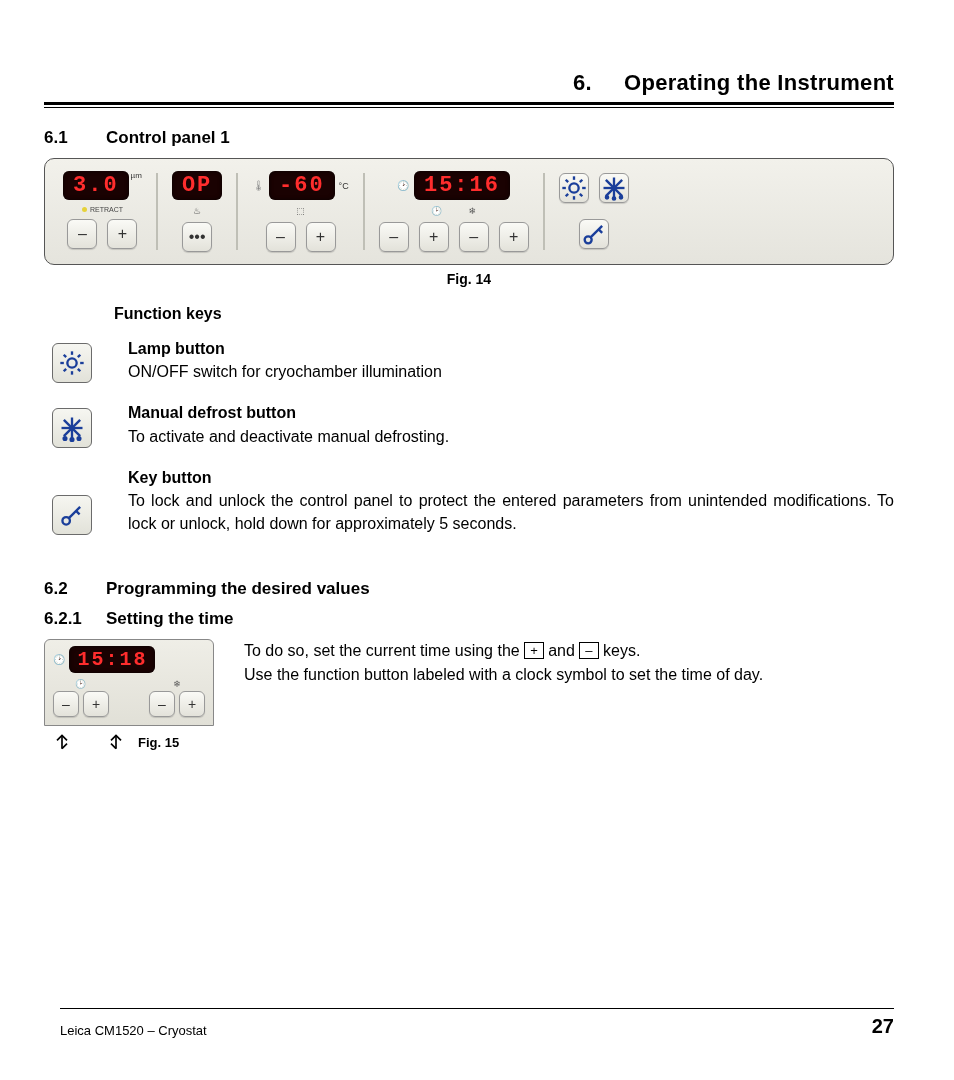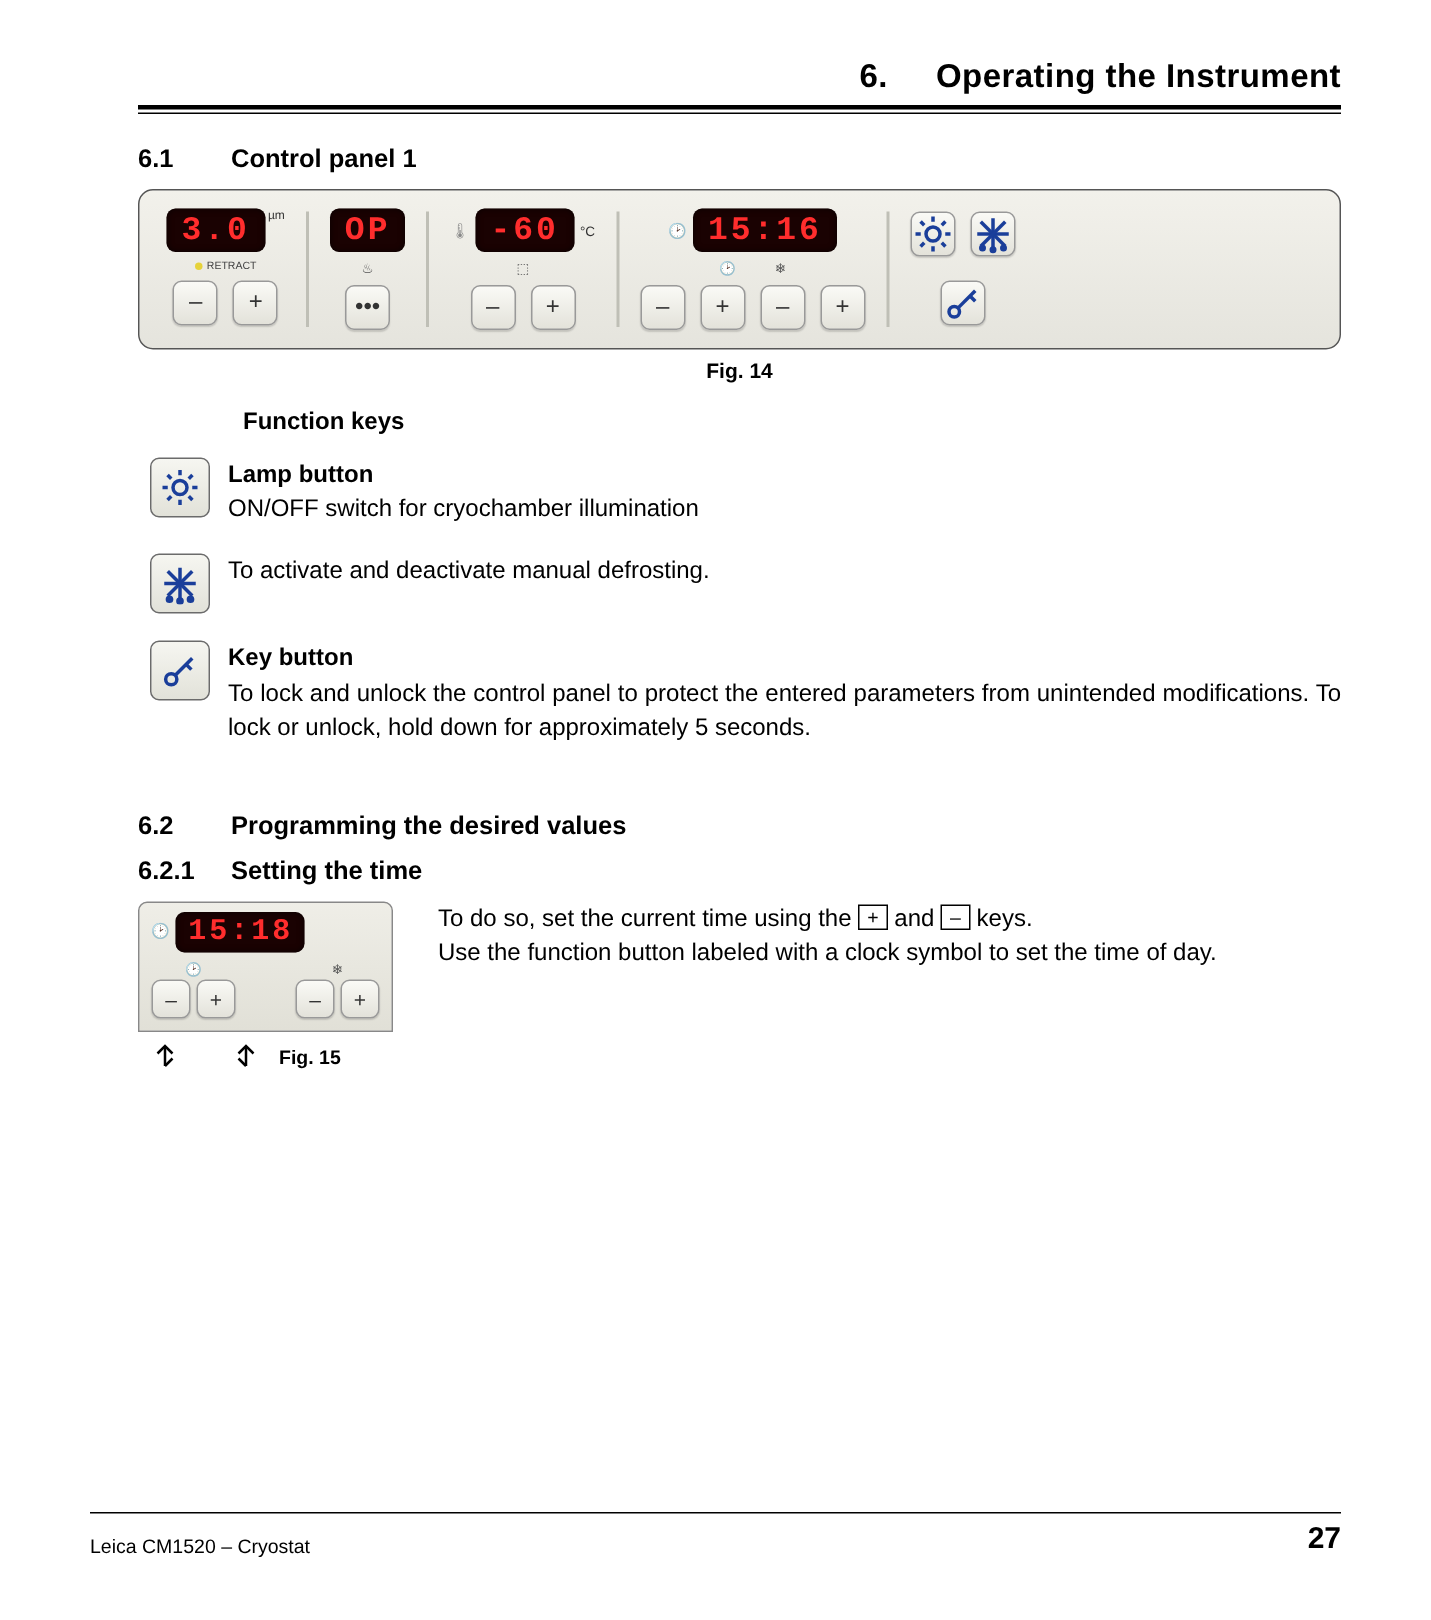--- a/index.html
+++ b/index.html
@@ -5,21 +5,22 @@
   * { box-sizing: border-box; margin: 0; padding: 0; }
   body {
     font-family: "Helvetica Neue", Arial, sans-serif;
     background: #fff;
     width: 954px;
     height: 1080px;
     position: relative;
     color: #000;
   }
   .page {
-    padding: 38px 60px 0 92px;
+    padding: 38px 60px 0 44px;
+    margin-top: 32px;
   }
   .chapter-head {
     text-align: right;
     font-weight: bold;
     font-size: 22px;
     letter-spacing: 0.3px;
     padding-bottom: 6px;
   }
   .hr-thick { border: none; border-top: 3px solid #000; margin-bottom: 2px; }
   .hr-thin { border: none; border-top: 1px solid #000; }
@@ -68,21 +69,21 @@
   .btn-row { display: flex; gap: 10px; }
   .icon-tiny { font-size: 9px; color:#555; }
   .sup-um { font-size:8px; color:#333; align-self:flex-start; }
   .degc { font-size:9px; color:#333; }
   .clockg { font-size:10px; color:#888; }
 
   .fig-label-right { text-align: center; font-weight: bold; font-size: 14px; margin: 6px 0 18px 0; }
   .fig-label-small { font-weight: bold; font-size: 13px; }
 
   .fk-title { font-weight: bold; font-size: 16px; margin: 0 0 14px 70px; }
-  .fk-row { display: flex; gap: 12px; margin-bottom: 18px; align-items: flex-start; }
+  .fk-row { display: flex; gap: 36px; margin-bottom: 18px; align-items: flex-end; }
   .fk-icon {
     width: 40px; height: 40px; flex: 0 0 40px;
     border: 1px solid #6b6b6b; border-radius: 6px;
     background: linear-gradient(#f6f6f1,#e2e2d9);
     display:flex; align-items:center; justify-content:center;
     color:#1a3e9a;
   }
   .fk-icon svg { width: 28px; height: 28px; }
   .fk-body { flex: 1; font-size: 16px; line-height: 1.45; }
   .fk-body .t { font-weight: bold; display:block; }
@@ -267,20 +268,21 @@
               <line x1="12" y1="3" x2="12" y2="21"></line>
               <line x1="3" y1="12" x2="21" y2="12"></line>
               <line x1="5" y1="5" x2="19" y2="19"></line>
               <line x1="5" y1="19" x2="19" y2="5"></line>
               <circle cx="6" cy="21" r="1.2" fill="#1a3e9a"></circle>
               <circle cx="12" cy="22" r="1.2" fill="#1a3e9a"></circle>
               <circle cx="18" cy="21" r="1.2" fill="#1a3e9a"></circle>
             </svg>
         </div>
         <div class="fk-body">
+          <span class="t">Manual defrost button</span>
           <span>To activate and deactivate manual defrosting.</span>
         </div>
       </div>
 
       <div class="fk-row">
         <div class="fk-icon">
           <svg viewBox="0 0 24 24" fill="none" stroke="#1a3e9a" stroke-width="2">
               <circle cx="7" cy="17" r="3.2"></circle>
               <line x1="9.3" y1="14.7" x2="19" y2="5"></line>
               <line x1="15.5" y1="8.5" x2="18.5" y2="11.5"></line>

